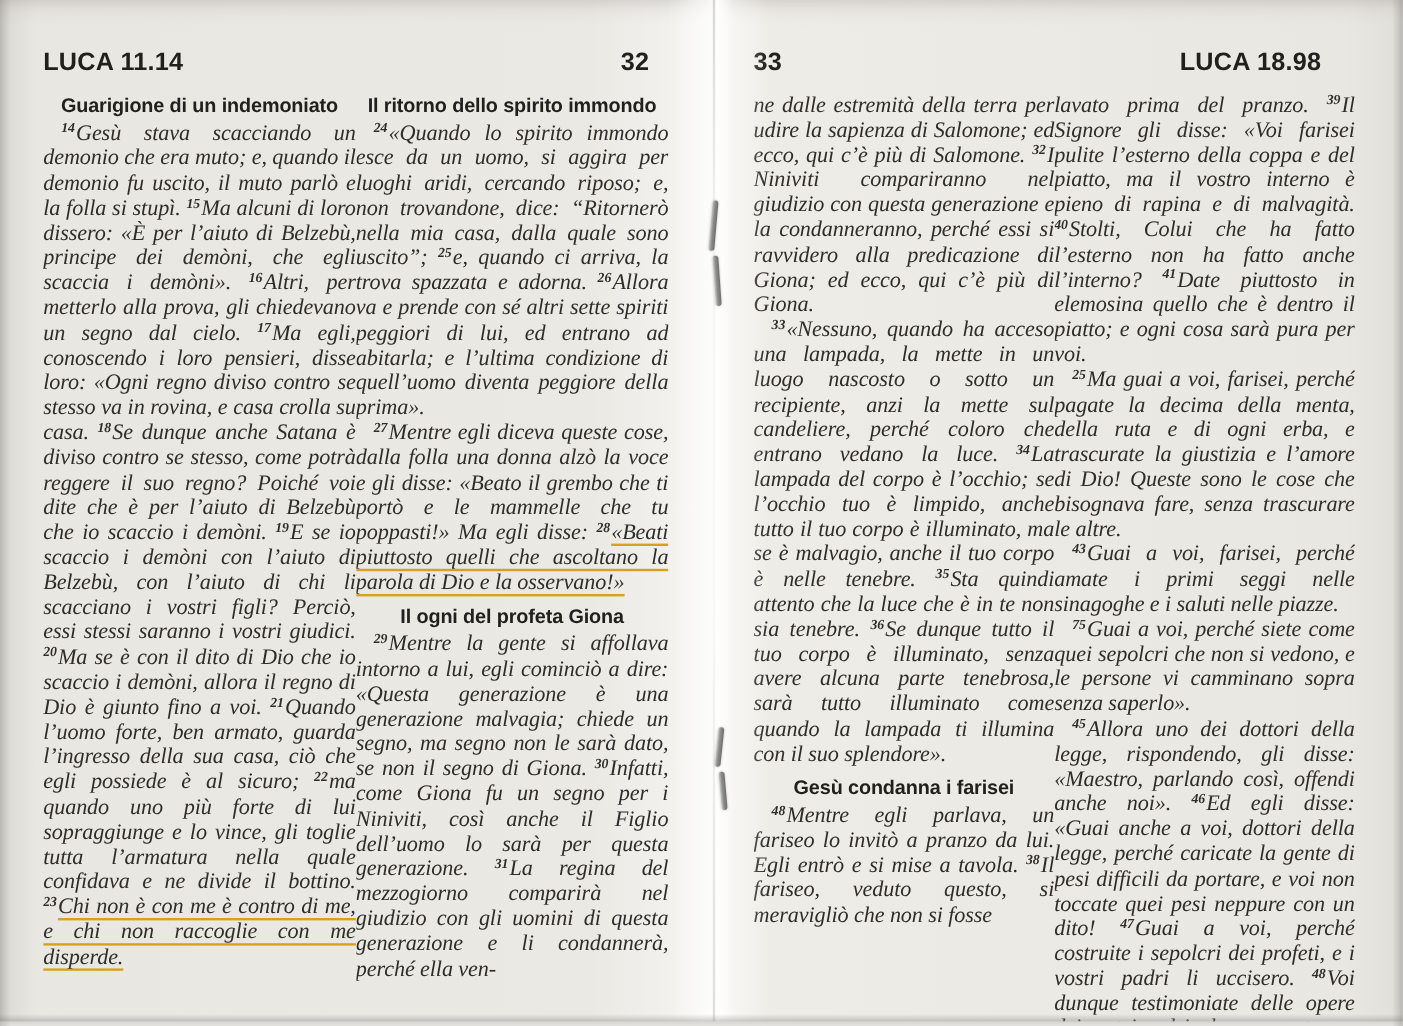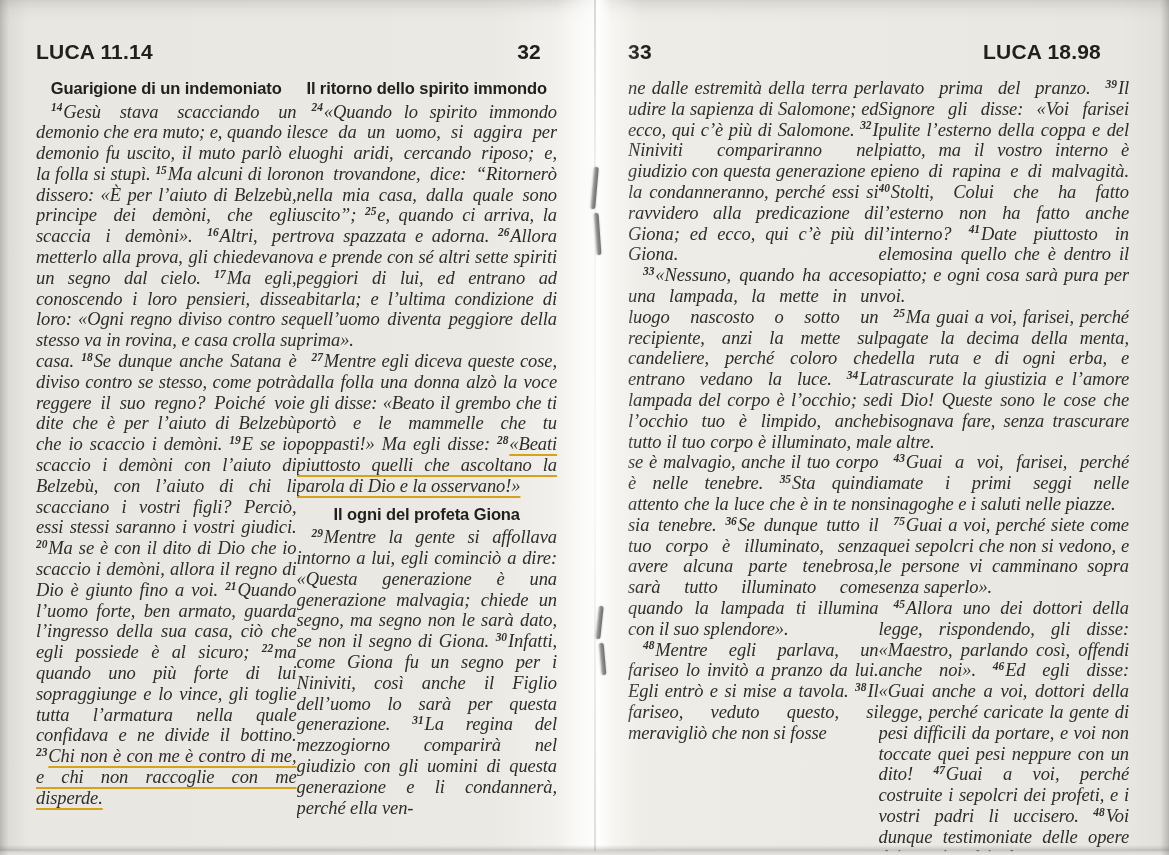--- a/index.html
+++ b/index.html
@@ -83,20 +83,21 @@
 
   <div class="page right">
     <div class="pagehead">
       <span class="pn">33</span>
       <span class="rh">LUCA 18.98</span>
     </div>
     <div class="cols">
       <div class="col">
           <p class="vp noindent">ne dalle estremità della terra per udire la sapienza di Salomone; ed ecco, qui c’è più di Salomone. <sup class="vn">32</sup>I Niniviti compariranno nel giudizio con questa generazione e la condanneranno, perché essi si ravvidero alla predicazione di Giona; ed ecco, qui c’è più di Giona.</p>
           <p class="vp"><sup class="vn">33</sup>«Nessuno, quando ha acceso una lampada, la mette in un luogo nascosto o sotto un recipiente, anzi la mette sul candeliere, perché coloro che entrano vedano la luce. <sup class="vn">34</sup>La lampada del corpo è l’occhio; se l’occhio tuo è limpido, anche tutto il tuo corpo è illuminato, ma se è malvagio, anche il tuo corpo è nelle tenebre. <sup class="vn">35</sup>Sta quindi attento che la luce che è in te non sia tenebre. <sup class="vn">36</sup>Se dunque tutto il tuo corpo è illuminato, senza avere alcuna parte tenebrosa, sarà tutto illuminato come quando la lampada ti illumina con il suo splendore».</p>
+          <div class="sect">Gesù condanna i farisei</div>
           <p class="vp"><sup class="vn">48</sup>Mentre egli parlava, un fariseo lo invitò a pranzo da lui. Egli entrò e si mise a tavola. <sup class="vn">38</sup>Il fariseo, veduto questo, si meravigliò che non si fosse</p>
         </div>
       <div class="col">
           <p class="vp noindent">lavato prima del pranzo. <sup class="vn">39</sup>Il Signore gli disse: «Voi farisei pulite l’esterno della coppa e del piatto, ma il vostro interno è pieno di rapina e di malvagità. <sup class="vn">40</sup>Stolti, Colui che ha fatto l’esterno non ha fatto anche l’interno? <sup class="vn">41</sup>Date piuttosto in elemosina quello che è dentro il piatto; e ogni cosa sarà pura per voi.</p>
           <p class="vp"><sup class="vn">25</sup>Ma guai a voi, farisei, perché pagate la decima della menta, della ruta e di ogni erba, e trascurate la giustizia e l’amore di Dio! Queste sono le cose che bisognava fare, senza trascurare le altre.</p>
           <p class="vp"><sup class="vn">43</sup>Guai a voi, farisei, perché amate i primi seggi nelle sinagoghe e i saluti nelle piazze.</p>
           <p class="vp"><sup class="vn">75</sup>Guai a voi, perché siete come quei sepolcri che non si vedono, e le persone vi camminano sopra senza saperlo».</p>
           <p class="vp"><sup class="vn">45</sup>Allora uno dei dottori della legge, rispondendo, gli disse: «Maestro, parlando così, offendi anche noi». <sup class="vn">46</sup>Ed egli disse: «Guai anche a voi, dottori della legge, perché caricate la gente di pesi difficili da portare, e voi non toccate quei pesi neppure con un dito! <sup class="vn">47</sup>Guai a voi, perché costruite i sepolcri dei profeti, e i vostri padri li uccisero. <sup class="vn">48</sup>Voi dunque testimoniate delle opere dei vostri padri e le approvate;</p>
         </div>
     </div>

